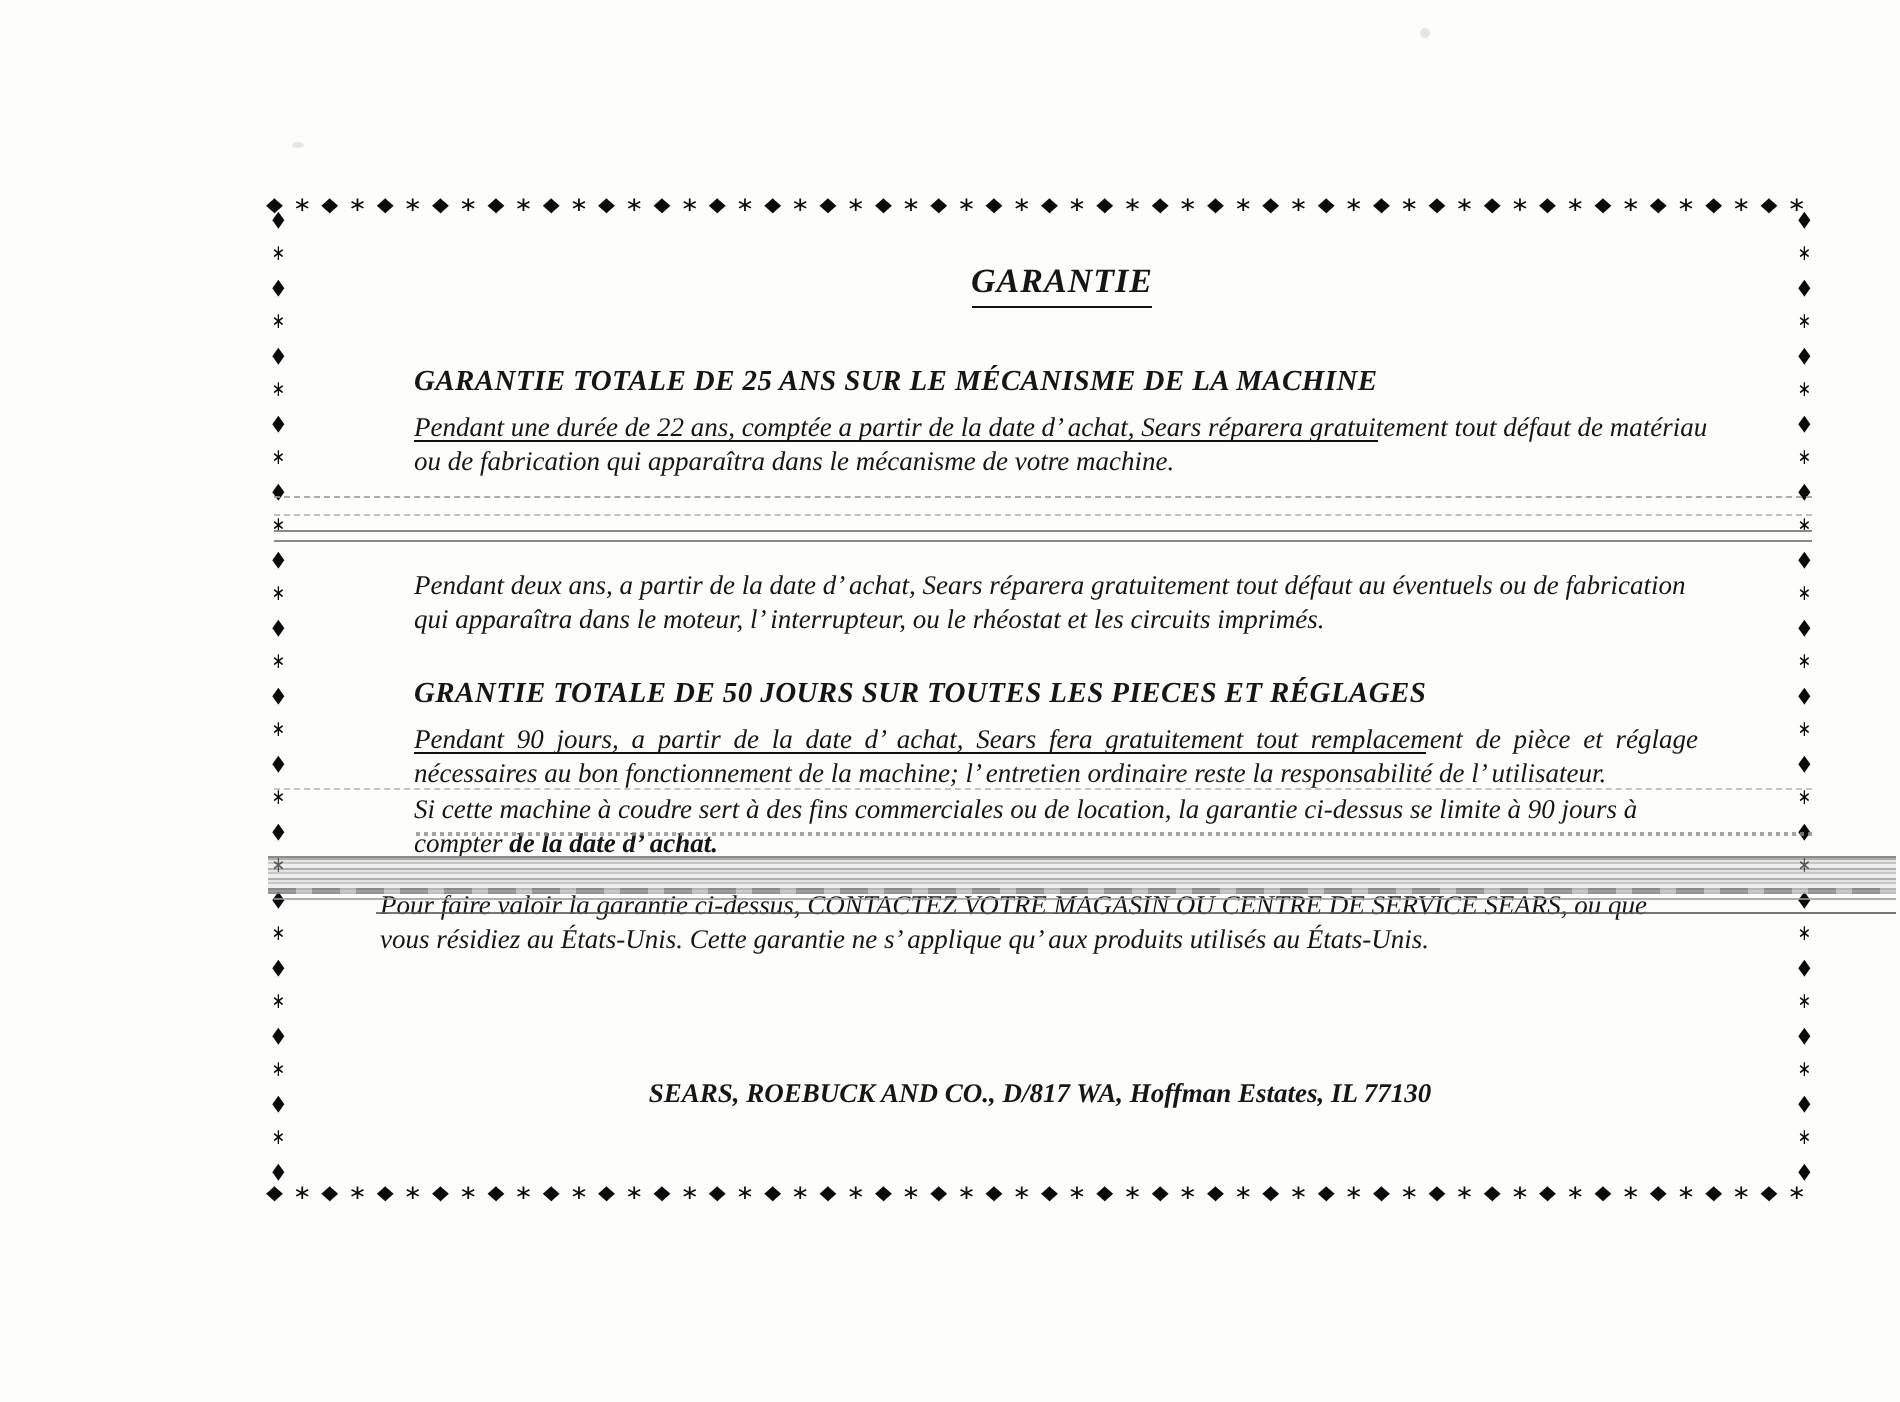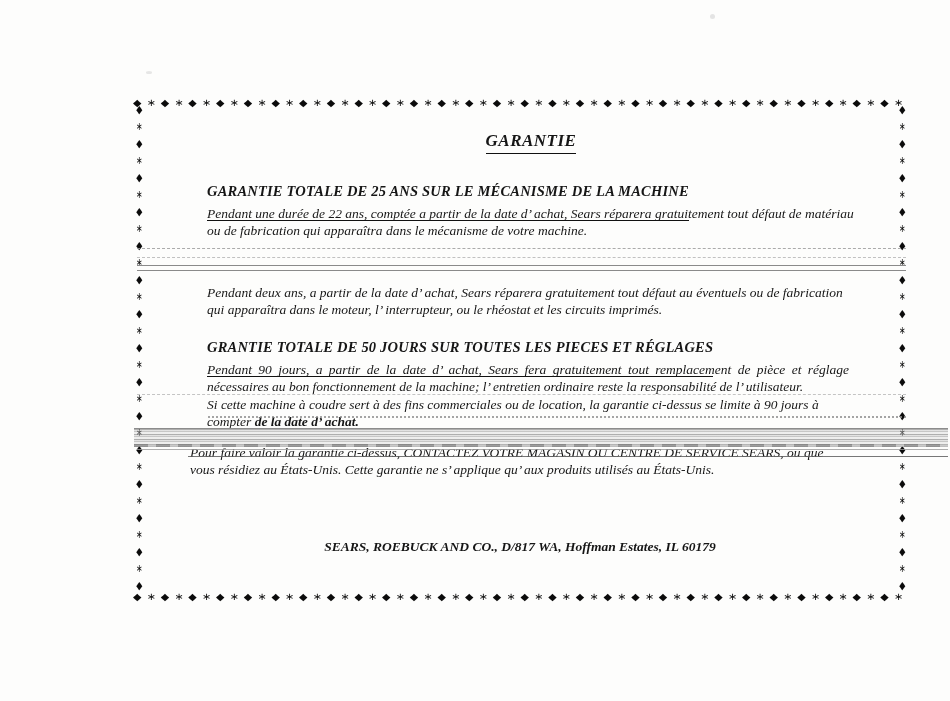--- a/index.html
+++ b/index.html
@@ -146,15 +146,15 @@
 
   <div class="scanline sl-dash-c"></div>
   <div class="scanline sl-dot-d"></div>
   <div class="grayband"></div>
   <div class="grayband-dark"></div>
   <div class="scanline sl-solid-e"></div>
   <div class="scanline sl-solid-f"></div>
 
   <div class="note-text" style="top:432px;width:658px;margin-top:12px;">Pour faire valoir la garantie ci-dessus, CONTACTEZ VOTRE MAGASIN OU CENTRE DE SERVICE SEARS, ou que vous résidiez au États-Unis. Cette garantie ne s’ applique qu’ aux produits utilisés au États-Unis.</div>
 
-  <div class="doc-footer">SEARS, ROEBUCK AND CO., D/817 WA, Hoffman Estates, IL 60179</div>
+  <div class="doc-footer">SEARS, ROEBUCK AND CO., D/817 WA, Hoffman Estates, IL 77130</div>
 
 </div>
 
 </body></html>

